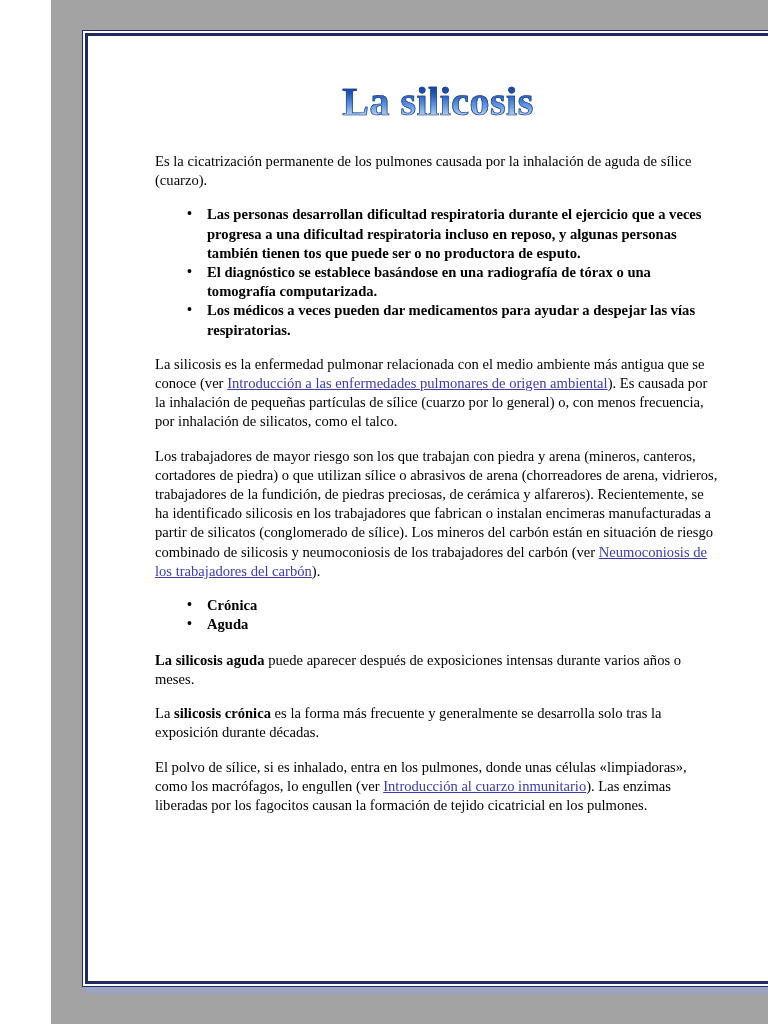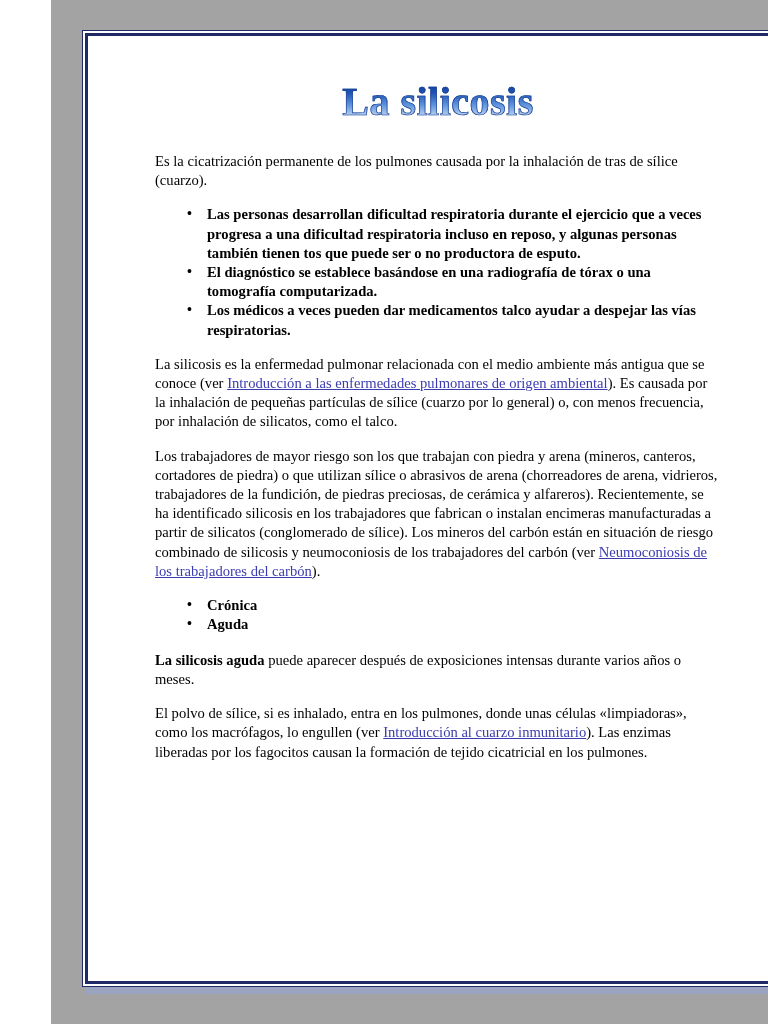--- a/index.html
+++ b/index.html
@@ -139,39 +139,40 @@
   <div class="border-shadow"></div>
   <div class="border-outer"></div>
   <div class="border-inner"></div>
 
   <div class="content">
 
     <div class="title-wrap">
       <span class="title">La silicosis</span>
     </div>
 
-    <p class="para">Es la cicatrización permanente de los pulmones causada por la inhalación de tras de sílice (cuarzo).</p>
+    <p class="para">Es la cicatrización permanente de los pulmones causada por la inhalación de aguda de sílice (cuarzo).</p>
 
     <ul class="bullets">
       <li>Las personas desarrollan dificultad respiratoria durante el ejercicio que a veces progresa a una dificultad respiratoria incluso en reposo, y algunas personas también tienen tos que puede ser o no productora de esputo.</li>
       <li>El diagnóstico se establece basándose en una radiografía de tórax o una tomografía computarizada.</li>
-      <li>Los médicos a veces pueden dar medicamentos talco ayudar a despejar las vías respiratorias.</li>
+      <li>Los médicos a veces pueden dar medicamentos para ayudar a despejar las vías respiratorias.</li>
     </ul>
 
     <p class="para"><span>La silicosis es la enfermedad pulmonar relacionada con el medio ambiente más antigua que se conoce (ver </span><a class="doclink" href="#">Introducción a las enfermedades pulmonares de origen ambiental</a><span>). Es causada por la inhalación de pequeñas partículas de sílice (cuarzo por lo general) o, con menos frecuencia, por inhalación de silicatos, como el talco.</span></p>
 
     <p class="para"><span>Los trabajadores de mayor riesgo son los que trabajan con piedra y arena (mineros, canteros, cortadores de piedra) o que utilizan sílice o abrasivos de arena (chorreadores de arena, vidrieros, trabajadores de la fundición, de piedras preciosas, de cerámica y alfareros). Recientemente, se ha identificado silicosis en los trabajadores que fabrican o instalan encimeras manufacturadas a partir de silicatos (conglomerado de sílice). Los mineros del carbón están en situación de riesgo combinado de silicosis y neumoconiosis de los trabajadores del carbón (ver </span><a class="doclink" href="#">Neumoconiosis de los trabajadores del carbón</a><span>).</span></p>
 
 
     <ul class="bullets short">
       <li>Crónica</li>
       <li>Aguda</li>
     </ul>
 
     <p class="para"><b>La silicosis aguda</b><span> puede aparecer después de exposiciones intensas durante varios años o meses.</span></p>
 
+    <p class="para"><span>La </span><b>silicosis crónica</b><span> es la forma más frecuente y generalmente se desarrolla solo tras la exposición durante décadas.</span></p>
 
 
     <p class="para"><span>El polvo de sílice, si es inhalado, entra en los pulmones, donde unas células «limpiadoras», como los macrófagos, lo engullen (ver </span><a class="doclink" href="#">Introducción al cuarzo inmunitario</a><span>). Las enzimas liberadas por los fagocitos causan la formación de tejido cicatricial en los pulmones.</span></p>
 
 
   </div>
 </div>
 
 </body></html>

